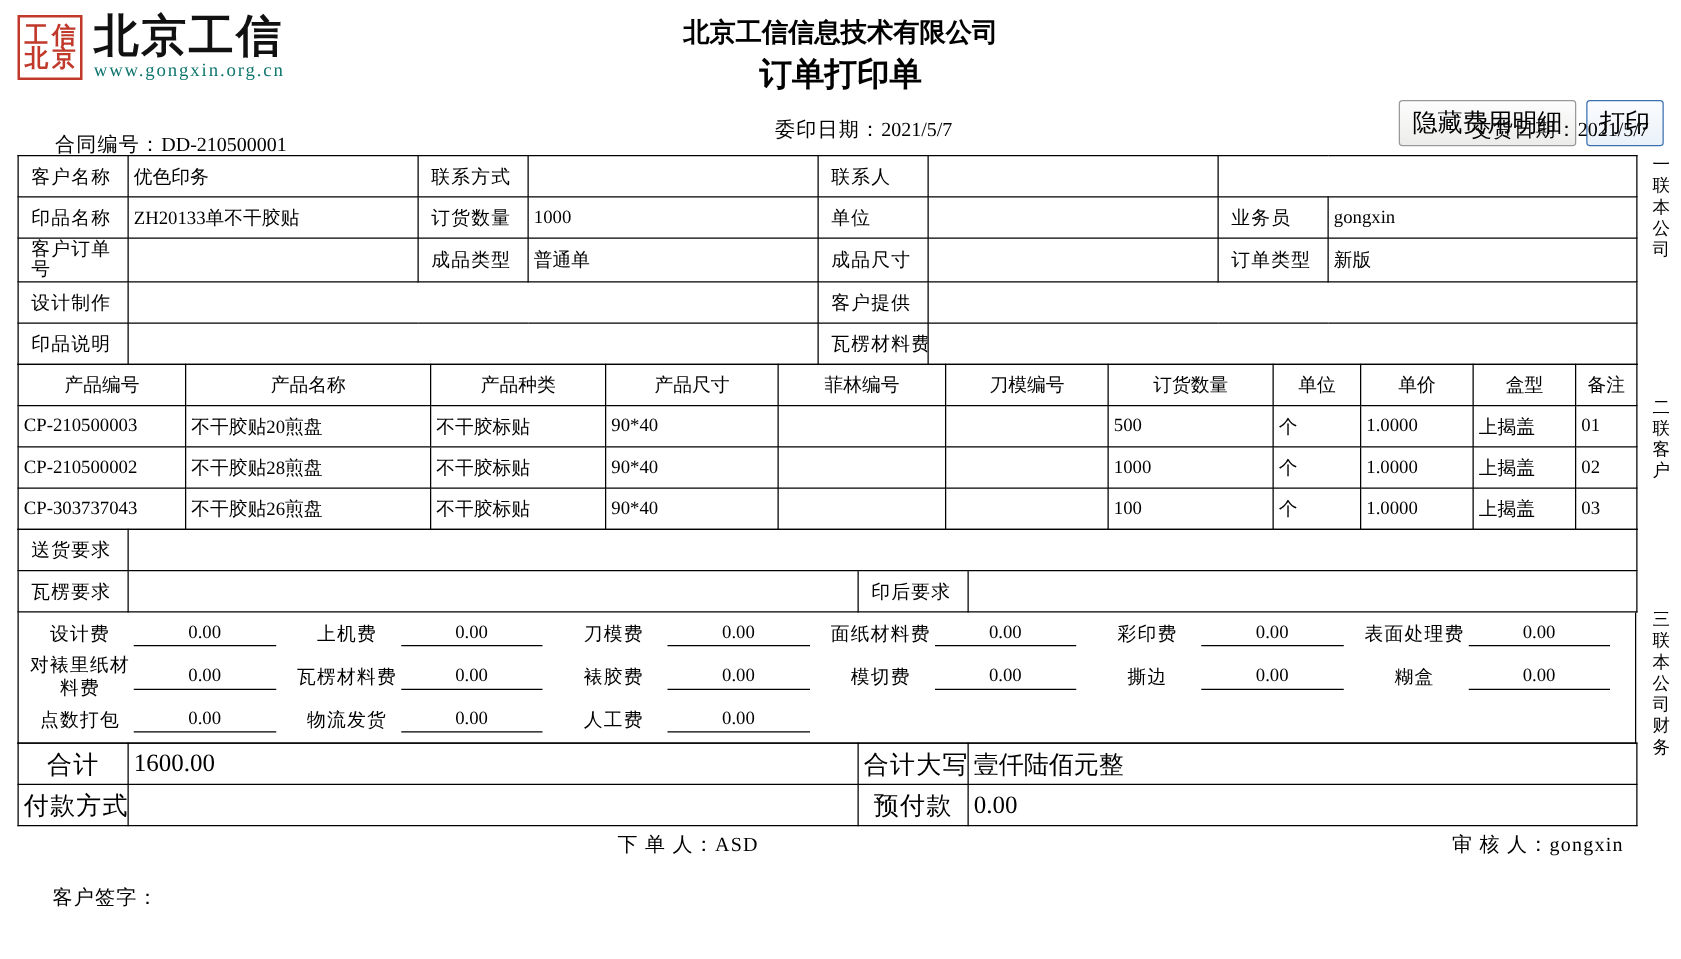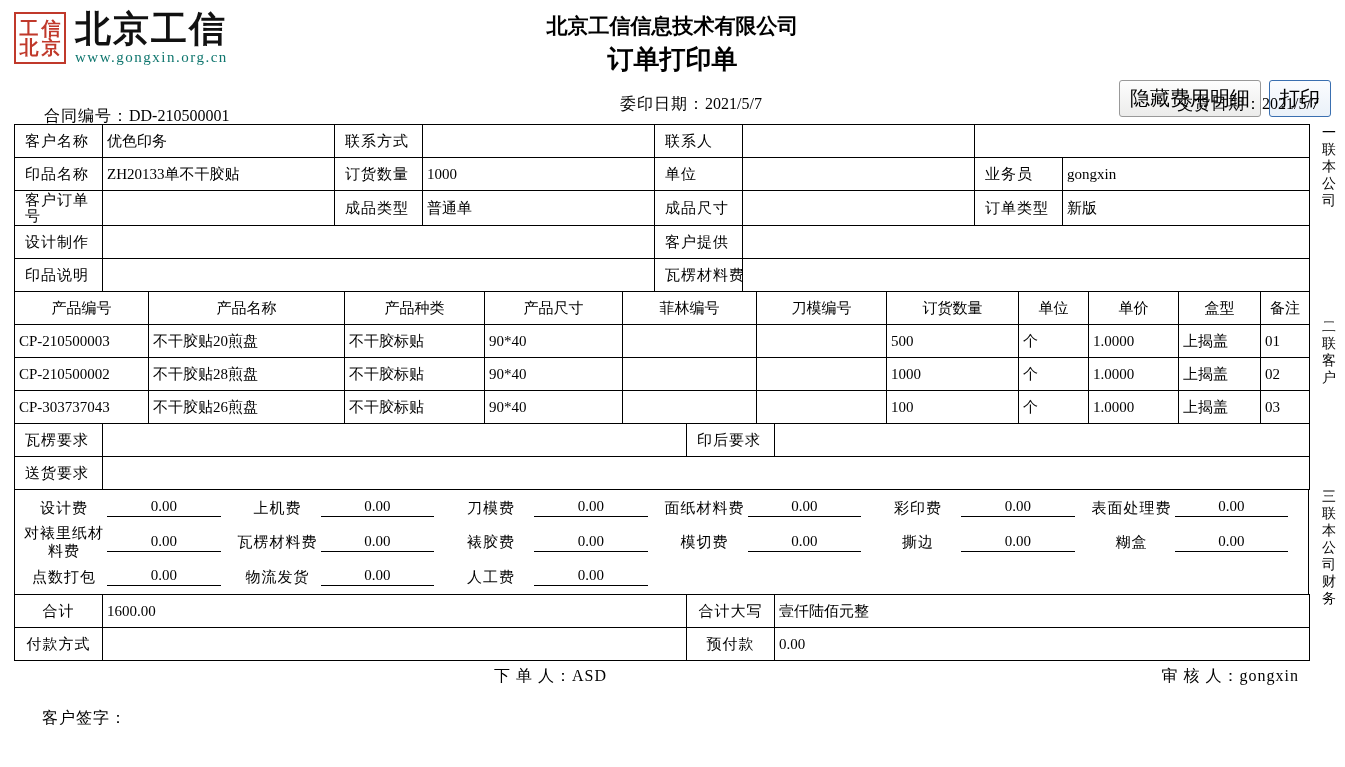--- a/index.html
+++ b/index.html
@@ -198,21 +198,21 @@
   table.totals {
     border-collapse: collapse;
     table-layout: fixed;
     margin-left: 14px;
     width: 1295px;
   }
   table.totals td {
     border: 1px solid #000;
     height: 30px;
     padding: 1px 4px;
-    font-size: 15px;
+    font-size: 20px;
     overflow: hidden;
     white-space: nowrap;
   }
 
   
   .footer {
     position: relative;
     margin-left: 14px;
     width: 1295px;
     height: 32px;
@@ -407,28 +407,28 @@
 
   <table class="main" style="margin-top:-1px;">
     <colgroup>
       <col style="width:88px">
         <col style="width:584px">
       <col style="width:88px">
         <col style="width:535px">
     </colgroup>
     <tbody>
         <tr>
-      <td class="lab left">瓦楞要求</td>
-      <td class="val"></td>
-      <td class="lab left">印后要求</td>
-      <td class="val"></td>
-    </tr>
-    <tr>
       <td class="lab left">送货要求</td>
       <td class="val" colspan="3"></td>
+    </tr>
+    <tr>
+      <td class="lab left">瓦楞要求</td>
+      <td class="val"></td>
+      <td class="lab left">印后要求</td>
+      <td class="val"></td>
     </tr>
   </tbody>
     </table>
 
   <div class="fees">
     <div class="fee-row">
       <div class="fee-cell">
         <div class="fee-label">设计费</div>
         <div class="fee-value">0.00</div>
       </div>

